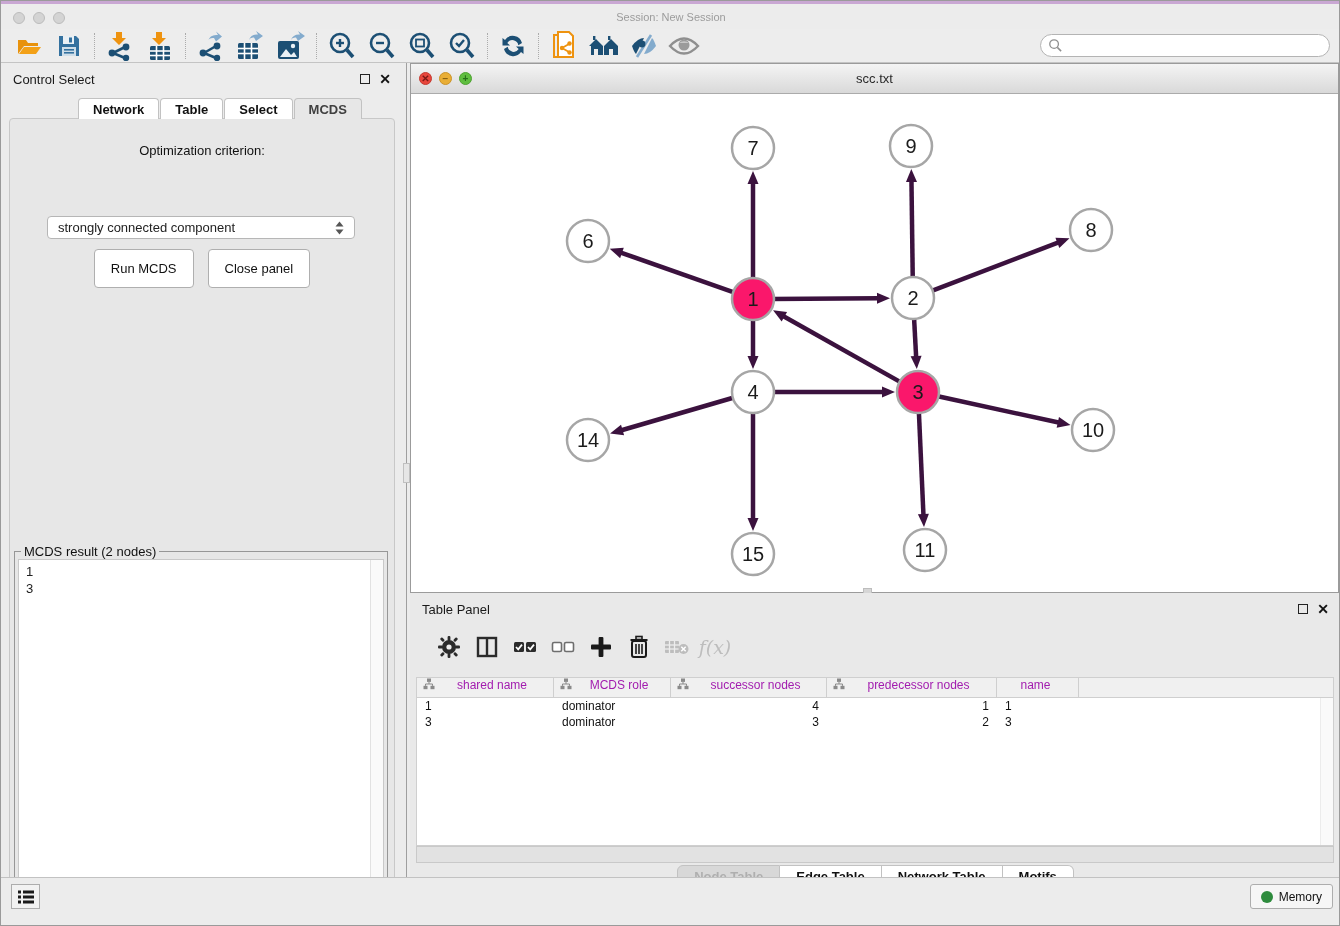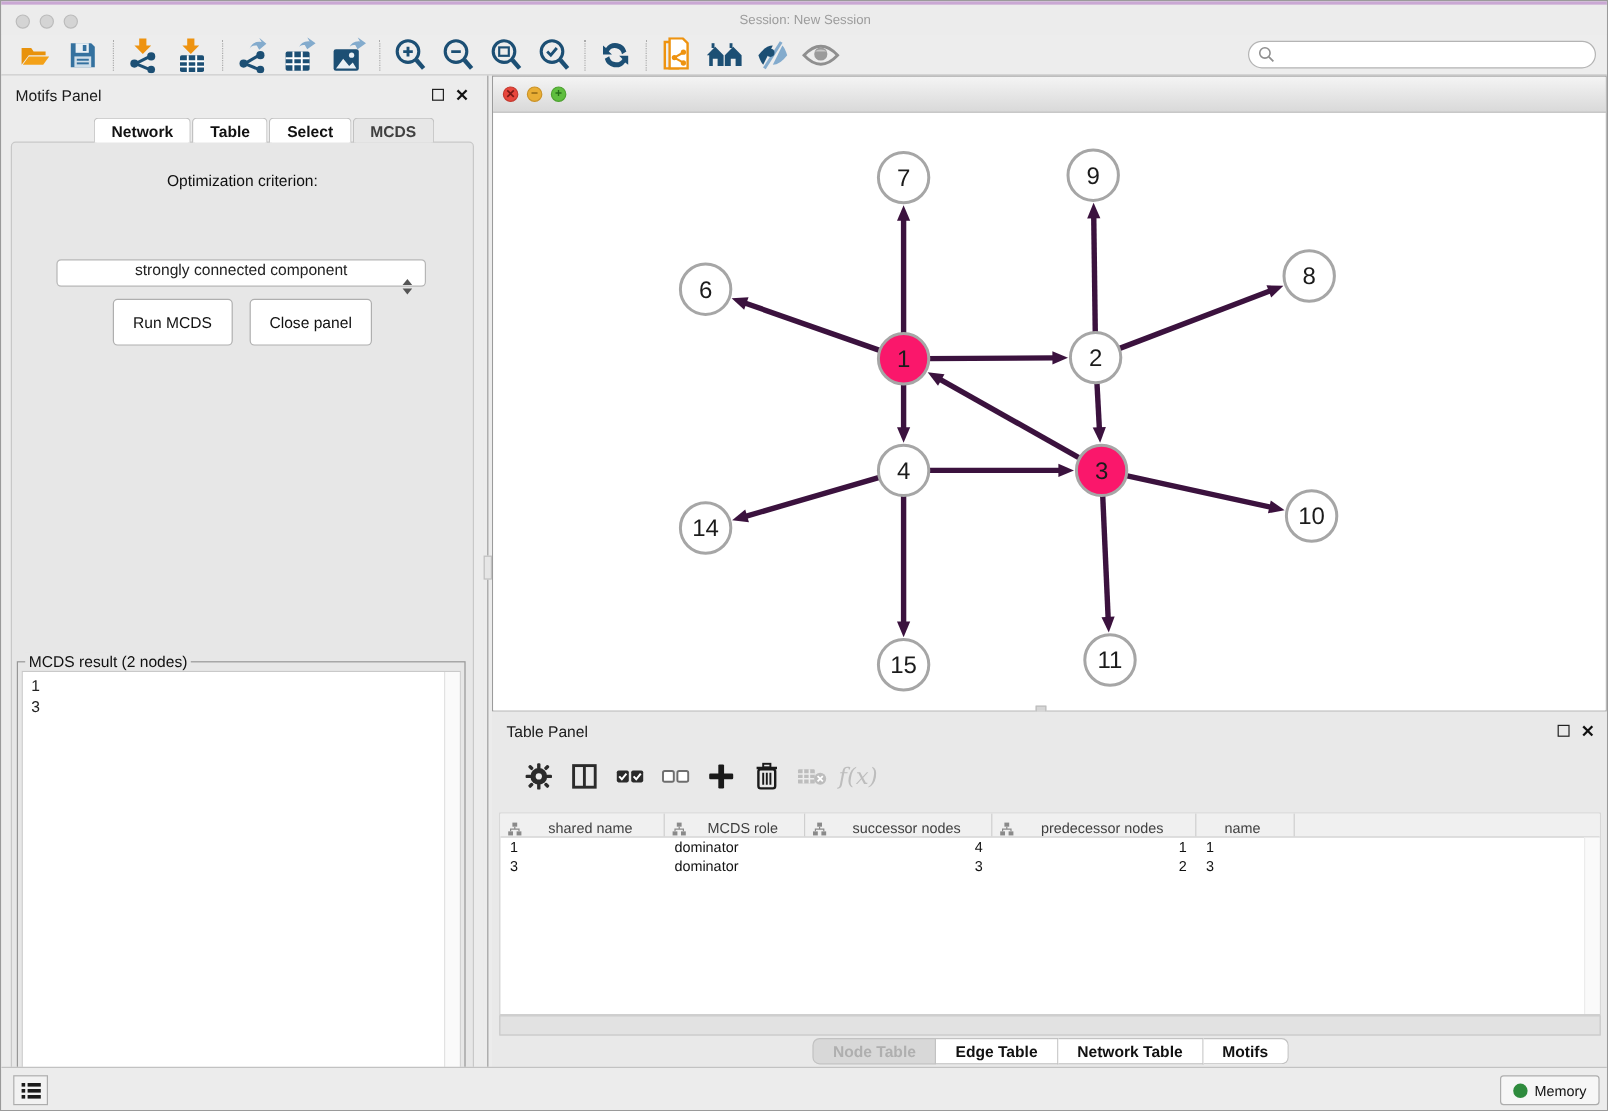--- a/index.html
+++ b/index.html
@@ -27,21 +27,21 @@
   .panel-header { height:32px; display:flex; align-items:center; padding:0 12px; }
   .panel-title { font-size:13px; color:#1A1A1A; }
   .panel-header-icons { margin-left:auto; display:flex; gap:9px; align-items:center; }
   .float-box { width:10px; height:10px; border:1.6px solid #222; }
   .close-x { font-size:14px; font-weight:bold; color:#111; line-height:10px; }
   .cp-tabs { position:absolute; left:77px; top:35px; display:flex; z-index:3; }
   .cp-tab { height:21px; padding:0 14px; font-size:13px; font-weight:600; background:#FFF; border:1px solid #C2C2C2; border-bottom:none; border-radius:4px 4px 0 0; display:flex; align-items:center; color:#111; margin-right:1px; }
   .cp-tab.selected { background:#E7E7E7; color:#404040; }
   .cp-body { position:absolute; left:8px; top:55px; width:386px; height:824px; background:#E7E7E7; border:1px solid #C8C8C8; border-radius:4px; }
   .opt-label { text-align:center; margin-top:24px; font-size:13px; color:#111; }
-  .dropdown { position:absolute; left:37px; top:97px; width:308px; height:23px; background:#FFF; border:1px solid #B6B6B6; border-radius:4px; display:flex; align-items:center; padding:0 10px; font-size:13px;flex-direction:column; }
+  .dropdown { position:absolute; left:37px; top:97px; width:308px; height:23px; background:#FFF; border:1px solid #B6B6B6; border-radius:4px; display:flex; align-items:center; padding:0 10px; font-size:13px; }
   .dd-chevrons { margin-left:auto; display:flex; flex-direction:column; gap:2px; }
   .cp-buttons { position:absolute; left:0; top:130px; width:100%; display:flex; justify-content:center; gap:14px; }
   .btn { height:39px; padding:0 16px; background:#FFF; border:1px solid #AFAFAF; border-radius:4px; font-size:13px; color:#111; display:flex; align-items:center; }
   .result-group { position:absolute; left:4px; top:432px; width:374px; height:378px; border:1px solid #979797; }
   .result-legend { position:absolute; left:6px; top:-8px; background:#E7E7E7; padding:0 3px; font-size:13px; color:#111; }
   .result-box { position:absolute; left:3px; top:7px; right:3px; bottom:3px; background:#FFF; border:1px solid #C9C9C9; font-size:13px; line-height:17px; padding:3px 0 0 7px; }
   .result-scroll { position:absolute; right:0; top:0; width:13px; height:100%; background:#FAFAFA; border-left:1px solid #E2E2E2; }
   
   .v-divider { position:absolute; left:402px; top:62px; width:7px; height:828px; background:#ECECEC; }
   .v-divider .line { position:absolute; left:3px; top:0; width:1px; height:100%; background:#9F9F9F; }
@@ -57,34 +57,34 @@
   .net-title { width:100%; text-align:center; font-size:13px; color:#2A2A2A; }
   .net-canvas { position:absolute; left:0; top:30px; width:927px; height:498px; background:#FFF; }
   .net-grip { position:absolute; left:452px; bottom:-2px; width:9px; height:6px; background:#D6D6D6; border:1px solid #BDBDBD; }
   
   .table-panel { position:absolute; left:409px; top:592px; width:931px; height:298px; background:#E9E9E9; }
   .tp-toolbar { position:absolute; left:6px; top:32px; height:44px; right:6px; display:flex; align-items:center; padding-left:14px; gap:0;text-align:right; }
   .tp-btn { width:38px; height:34px; display:flex; align-items:center; justify-content:center; flex:0 0 auto; }
   .fx-label { font-family:"DejaVu Serif", serif; font-style:italic; font-size:19px; color:#BDBDBD; }
   .tbl { position:absolute; left:6px; top:84px; right:7px; height:169px; background:#FFF; border:1px solid #CFCFCF; }
   .tbl-header { display:flex; height:20px; background:#F0F0F0; border-bottom:1px solid #CFCFCF; }
-  .th { display:flex; align-items:flex-end; border-right:1px solid #CFCFCF; font-size:12px; color:#404040; padding-left:6px; gap:6px; }
+  .th { display:flex; align-items:flex-start; border-right:1px solid #CFCFCF; font-size:12px; color:#a21caf; padding-left:6px; gap:6px; }
   .th .th-label { flex:1; text-align:center; padding-right:10px; }
   .tbl-row { display:flex; height:16px; font-size:12px; color:#111; }
   .td { padding:0 8px; display:flex; align-items:center; }
   .td.r { justify-content:flex-end; }
   .tbl-scroll-strip { position:absolute; right:0; top:20px; bottom:0; width:13px; background:#FAFAFA; border-left:1px solid #ECECEC; }
   .h-scroll { position:absolute; left:6px; right:7px; top:253px; height:17px; background:#E2E2E2; border:1px solid #C9C9C9; }
   .tp-tabs { position:absolute; left:0; top:272px; width:100%; display:flex; justify-content:center; }
   .tp-tab { height:22px; padding:10px 16px; background:#FFF; border:1px solid #C2C2C2; border-left:none; font-size:13px; font-weight:600; color:#111; display:flex; align-items:center; }
   .tp-tab:first-child { border-left:1px solid #C2C2C2; border-radius:6px 0 0 6px; }
   .tp-tab:last-child { border-radius:0 6px 6px 0; }
   .tp-tab.selected { background:#D8D8D8; color:#AFAFAF; }
   
-  .statusbar { position:absolute; left:0; bottom:0; width:1340px; height:36px; background:#ECECEC; border-top:1px solid #C2C2C2;text-decoration:underline; }
+  .statusbar { position:absolute; left:0; bottom:0; width:1340px; height:48px; background:#ECECEC; border-top:1px solid #C2C2C2;text-decoration:underline; }
   .list-btn { position:absolute; left:10px; top:6px; width:29px; height:25px; background:#F2F2F2; border:1px solid #ADADAD; display:flex; align-items:center; justify-content:center; }
   .memory-btn { position:absolute; right:8px; top:6px; height:25px; padding:0 10px; background:#F6F6F6; border:1px solid #ADADAD; border-radius:3px; display:flex; align-items:center; gap:6px; font-size:12px; color:#111; }
   .mem-dot { width:12px; height:12px; border-radius:50%; background:#2E8B3D; }
   svg text { font-family:"Liberation Sans", sans-serif; }
 </style>
 </head>
 <body>
 
 <div id="app">
 
@@ -257,21 +257,21 @@
       <svg width="15" height="15" viewBox="0 0 16 16">
         <circle cx="6.5" cy="6.5" r="4.6" fill="none" stroke="#8F8F8F" stroke-width="1.4"></circle>
         <line x1="10" y1="10" x2="14" y2="14" stroke="#8F8F8F" stroke-width="1.6"></line>
       </svg>
       <input type="text" placeholder="" style="">
     </div>
   </div>
 
   <div class="control-panel">
     <div class="panel-header">
-      <span class="panel-title">Motifs Panel</span>
+      <span class="panel-title">Control Select</span>
       <span class="panel-header-icons">
         <span class="float-box"></span>
         <span class="close-x">✕</span>
       </span>
     </div>
     <div class="cp-tabs">
       <div class="cp-tab">Network</div>
       <div class="cp-tab">Table</div>
       <div class="cp-tab">Select</div>
       <div class="cp-tab selected">MCDS</div>
@@ -309,20 +309,21 @@
     <div class="v-grip"></div>
   </div>
 
   <div class="network-window">
     <div class="net-titlebar">
       <div class="net-traffic">
         <div class="mac-dot mac-close">✕</div>
         <div class="mac-dot mac-min">−</div>
         <div class="mac-dot mac-max">+</div>
       </div>
+      <div class="net-title">scc.txt</div>
     </div>
     <div class="net-canvas">
       <svg id="graph-svg" width="927" height="498" viewBox="0 0 927 498">
           <line x1="342" y1="187" x2="342" y2="88" stroke="#3B123E" stroke-width="4.5"></line>
           <polygon points="342,77 347.5,90 336.5,90" fill="#3B123E"></polygon>
           <line x1="325.01858758189167" y1="199.0307762409074" x2="209.07600123420465" y2="158.27520043384163" stroke="#3B123E" stroke-width="4.5"></line>
           <polygon points="198.69847142313844,154.6273414699517 212.78675431816166,153.74968261265215 209.13889535427174,164.12721242371836" fill="#3B123E"></polygon>
           <line x1="359.99964844779936" y1="204.88750219720126" x2="468.00066404304573" y2="204.21249584973097" stroke="#3B123E" stroke-width="4.5"></line>
           <polygon points="479.00044920558975,204.14374719246507 466.0350774330343,209.72488818686952 465.9663287757684,198.72510302432545" fill="#3B123E"></polygon>
           <line x1="342" y1="223" x2="342" y2="264" stroke="#3B123E" stroke-width="4.5"></line>

